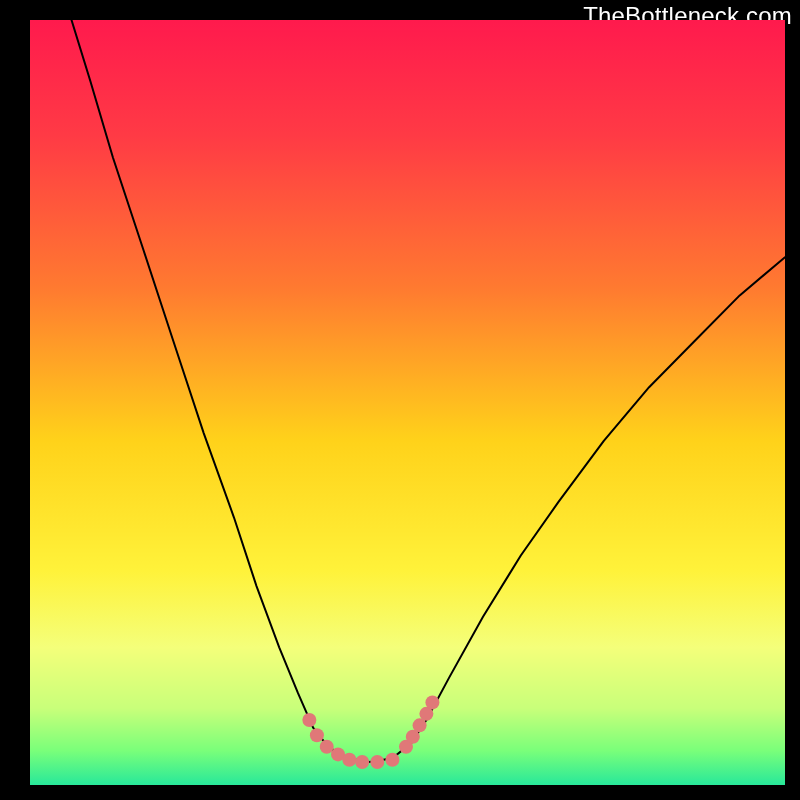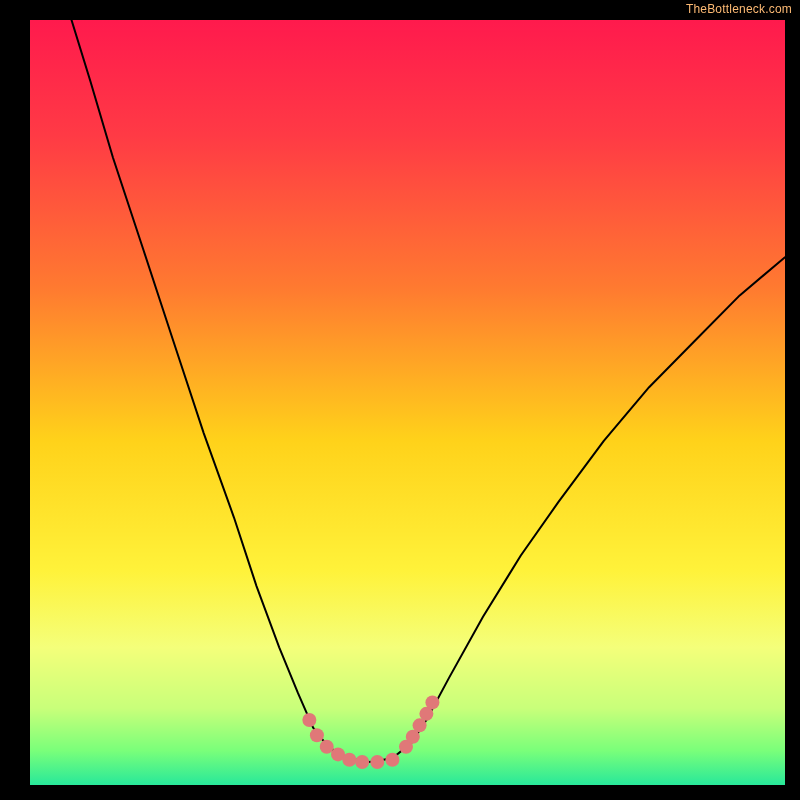--- a/index.html
+++ b/index.html
@@ -23,22 +23,22 @@
     position: absolute;
     left: 30px;
     top: 20px;
     width: 755px;
     height: 765px;
   }
   #watermark {
     position: absolute;
     top: 2px;
     right: 8px;
-    color: #fdba74;
-    font-size: 12px;
+    color: #ffffff;
+    font-size: 24px;
     font-weight: 500;
     letter-spacing: 0.2px;
     pointer-events: none;
   }
   svg { display: block; }
 </style>
 </head>
 <body>
 
 <div id="frame">

